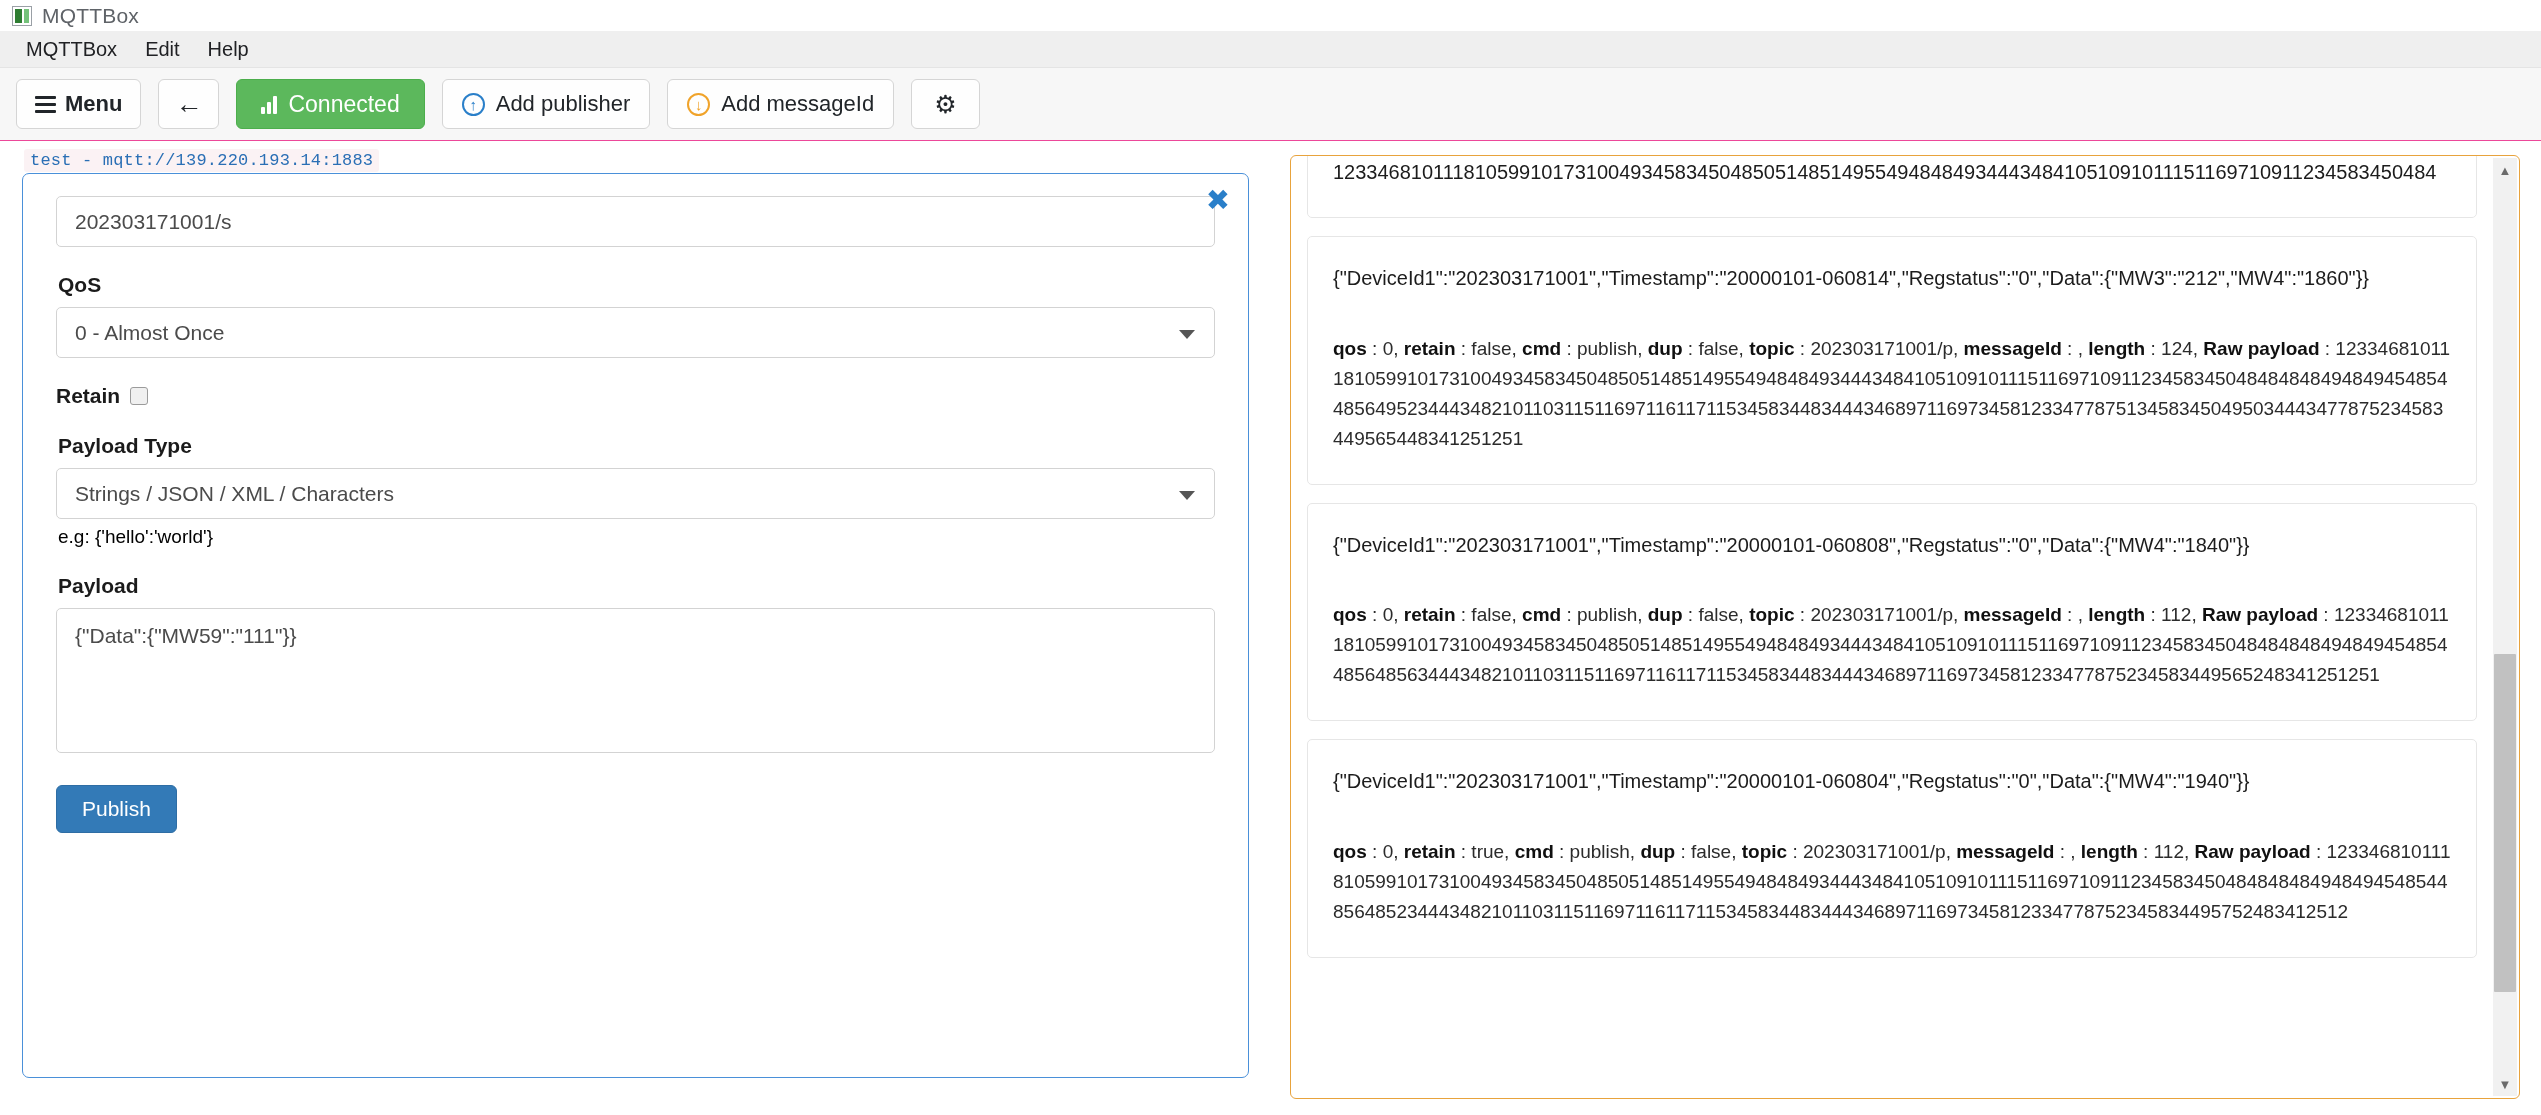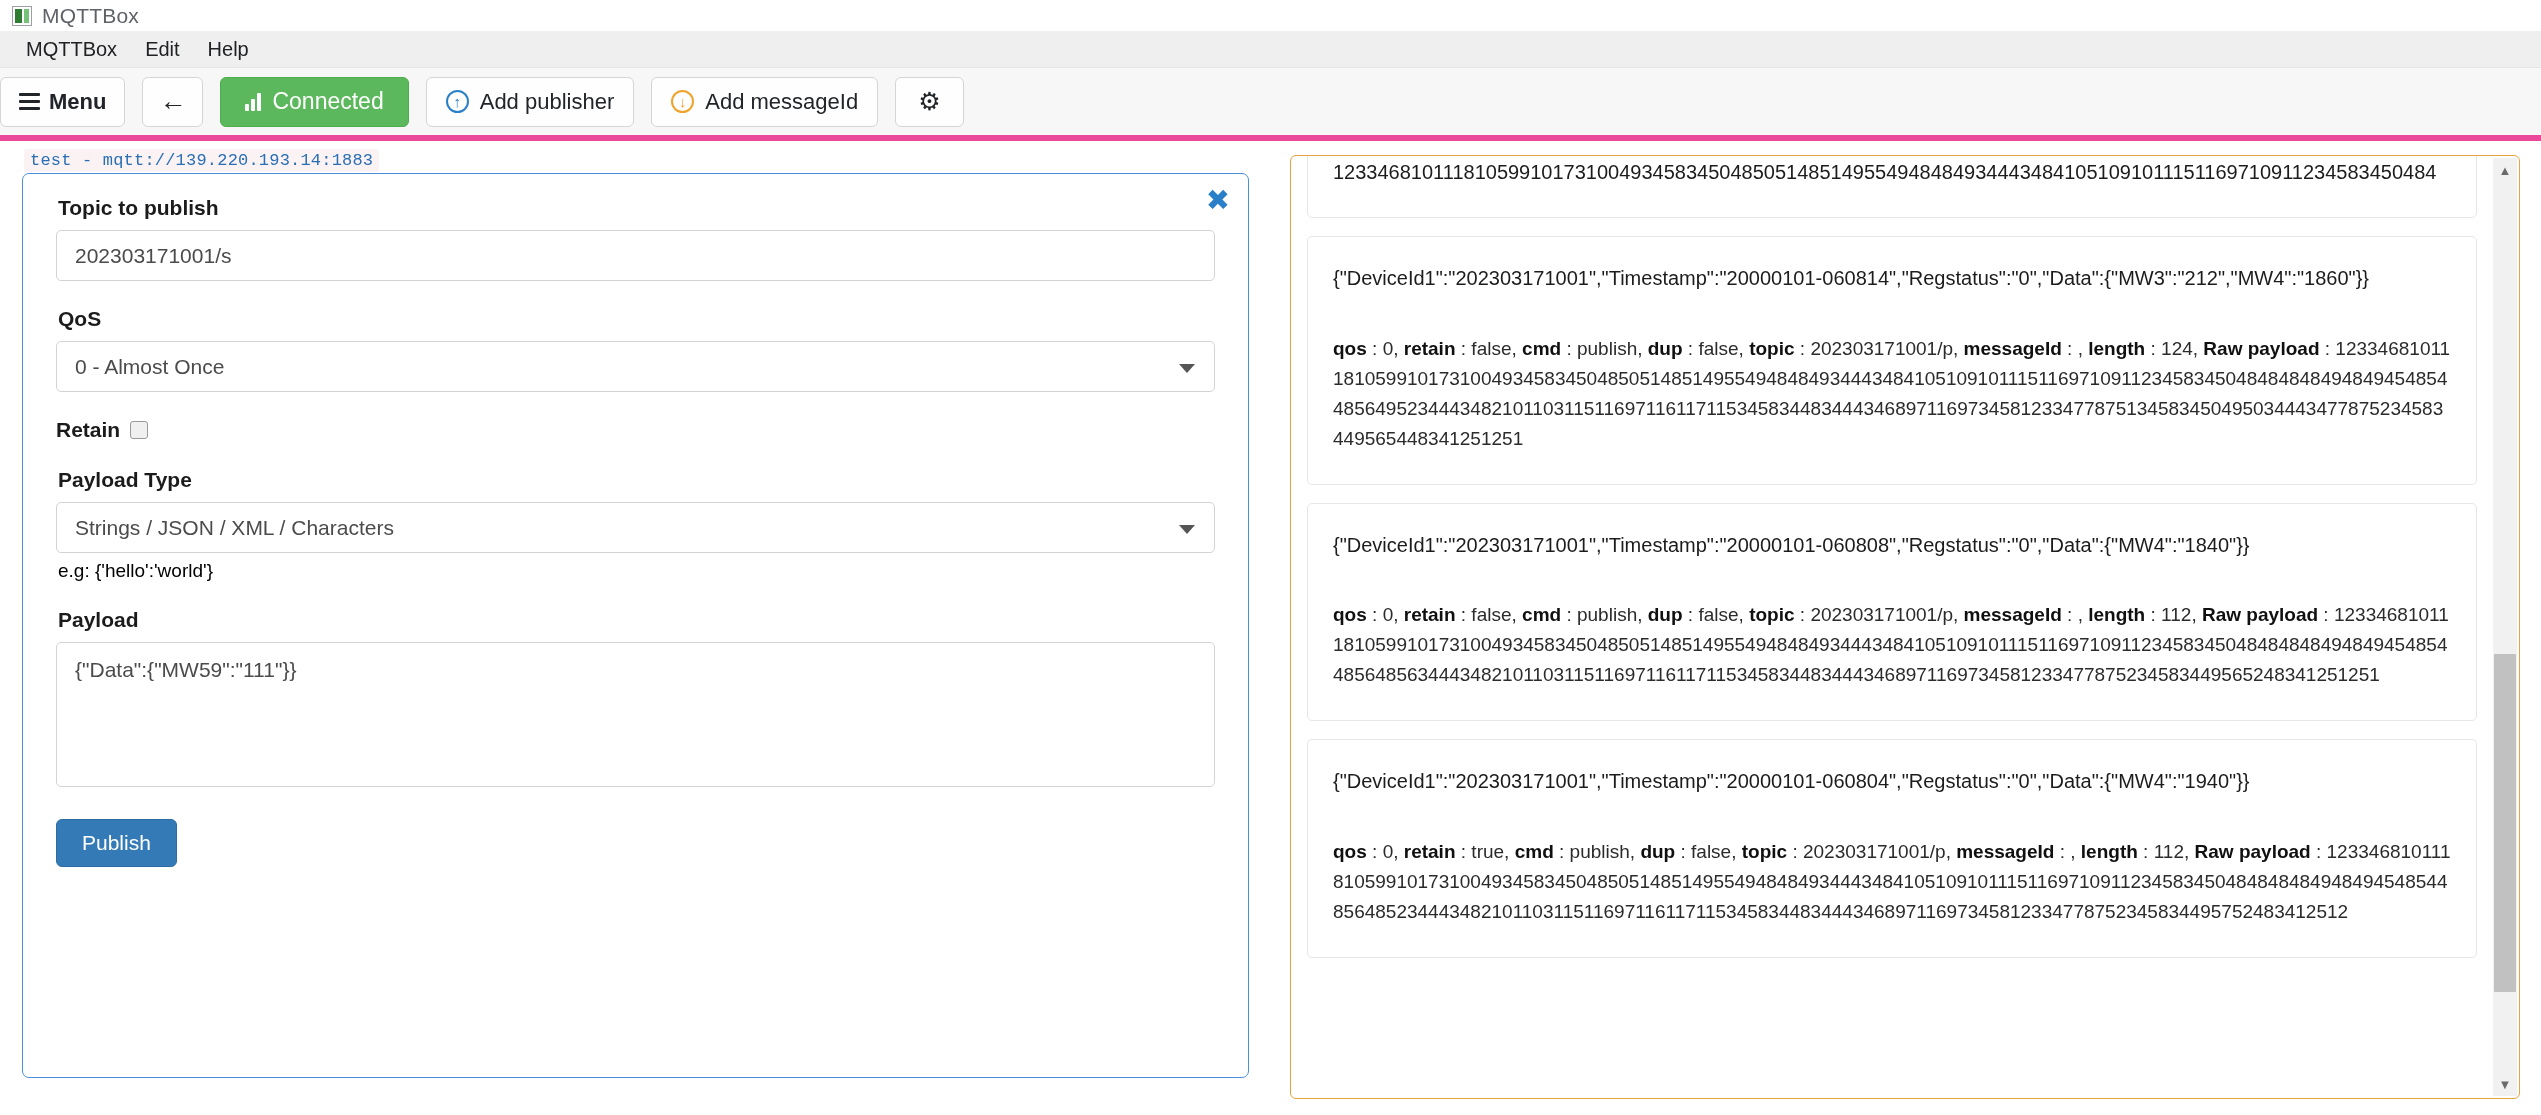--- a/index.html
+++ b/index.html
@@ -61,22 +61,23 @@
     padding: 3px 14px;
     cursor: default;
   }
 
   
   .toolbar {
     height: 73px;
     background: #f7f7f7;
     display: flex;
     align-items: center;
+    padding-left: 16px;
     gap: 17px;
-    border-bottom: 6px solid #ec4899;
+    border-bottom: 1px solid #ec4899;
   }
   .tbtn {
     height: 50px;
     background: #fefefe;
     border: 1px solid #d5d5d5;
     border-radius: 6px;
     display: inline-flex;
     align-items: center;
     justify-content: center;
     gap: 11px;
@@ -359,21 +360,20 @@
 </div>
 
 <div class="workspace">
 
   <div class="conn-label">test - mqtt://139.220.193.14:1883</div>
 
   <div class="publisher">
 
     <div class="close-x">✖</div>
 
-    <div class="fld-label">Topic to publish</div>
     <input class="txt-input" type="text" value="202303171001/s" style="">
 
     <div class="gap"></div>
 
     <div class="fld-label">QoS</div>
     <div class="sel-wrap">
       <input class="sel-input" type="text" readonly="" value="0 - Almost Once" style="">
     </div>
 
     <div class="gap"></div>

